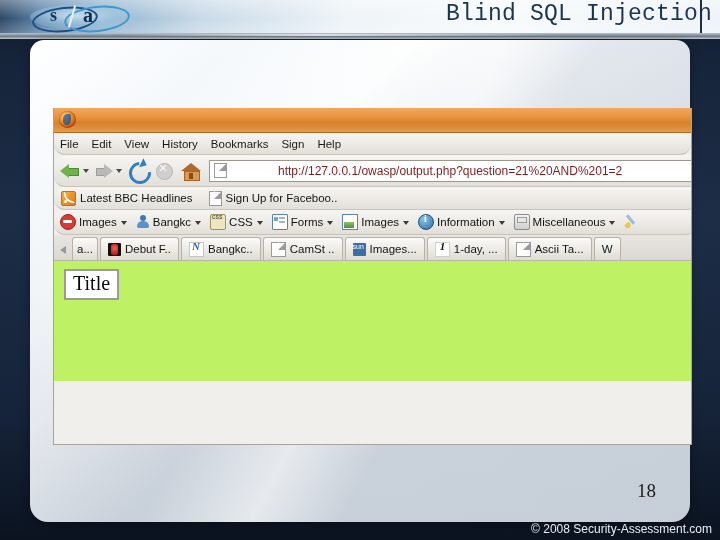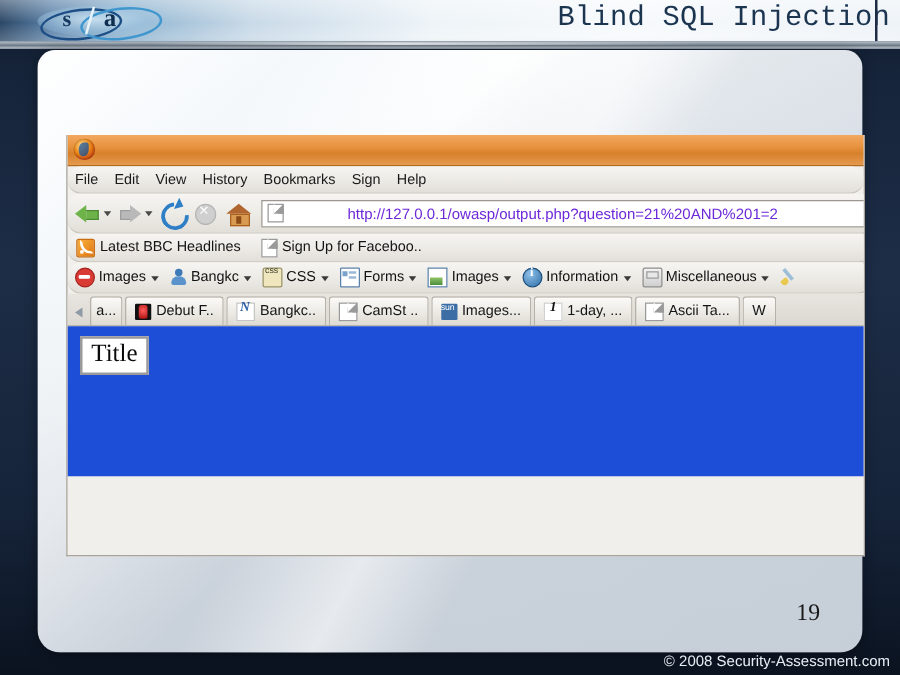--- a/index.html
+++ b/index.html
@@ -219,21 +219,21 @@
     width: 11px; height: 13px; flex: none; background: #ffffff;
     border: 1px solid #9a9a9a; position: relative; margin-right: 7px;
   }
   .pageicon::after {
     content: ""; position: absolute; right: -1px; top: -1px;
     border-left: 4px solid #ffffff; border-top: 4px solid transparent;
     border-bottom: 4px solid #9a9a9a; border-right: 4px solid #9a9a9a;
     width: 0; height: 0;
   }
   #urltext {
-    font-size: 12px; color: #6d28d9; white-space: nowrap;
+    font-size: 12px; color: #7f1d1d; white-space: nowrap;
     font-family: "Liberation Sans", sans-serif;
     padding-left: 44px;
   }
 
   #bookmarkbar { height: 22px; display: flex; align-items: center; padding-left: 7px; gap: 16px; }
   .bm { display: flex; align-items: center; gap: 4px; }
   .bm-label { font-size: 11.5px; color: #141414; white-space: nowrap; }
   .rss-icon {
     width: 13px; height: 13px; flex: none; border-radius: 2px;
     background: linear-gradient(to bottom right, #f9b03c, #e07712);
@@ -325,21 +325,21 @@
                     border-left: 4px solid #ffffff; border-top: 4px solid transparent;
                     border-bottom: 4px solid #9a9a9a; border-right: 4px solid #9a9a9a; }
   .ti-sun { background: #3c6ea5; position: relative; border-radius: 1px; }
   .ti-sun::after { content: "sun"; position: absolute; left: 0px; top: 0px; font-size: 7px;
                    color: #ffffff; font-family: "Liberation Sans", sans-serif; }
   .ti-one { background: #ffffff; border: 1px solid #d0d0d0; position: relative; }
   .ti-one::after { content: "1"; position: absolute; left: 4px; top: -3px; font-size: 11px;
                    color: #111; font-family: "Liberation Serif", serif; font-style: italic; font-weight: bold; }
 
   #content {
-    background: #1d4ed8; height: 120px; width: 100%;
+    background: #bef264; height: 120px; width: 100%;
     position: relative;
   }
   #title-box {
     position: absolute; left: 10px; top: 8px;
     border: 2px solid #9a9a9a;
     padding: 1px 7px 3px 7px;
     background: #ffffff;
   }
   #title-box span {
     font-family: "Liberation Serif", serif;
@@ -513,16 +513,16 @@
 
       <div id="content">
         <div id="title-box">
           <span>Title</span>
         </div>
       </div>
 
     </div>
   </div>
 
-  <div id="slide-number">19</div>
+  <div id="slide-number">18</div>
   <div id="copyright">© 2008 Security-Assessment.com</div>
 
 </div>
 
 </body></html>

